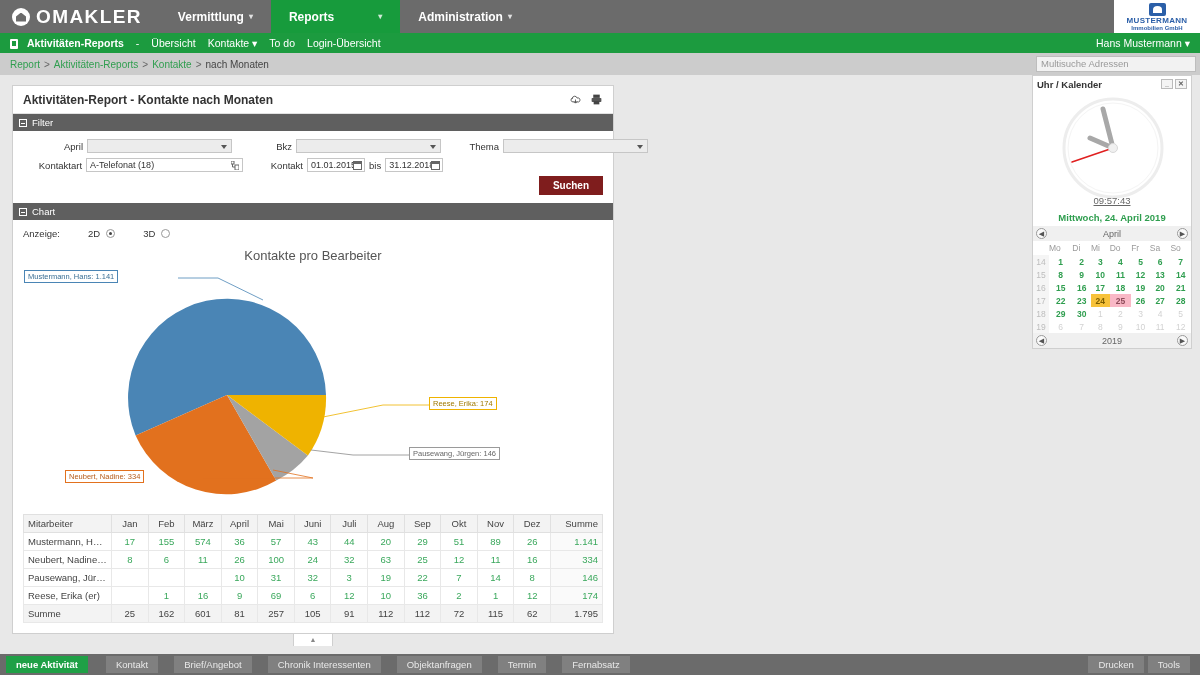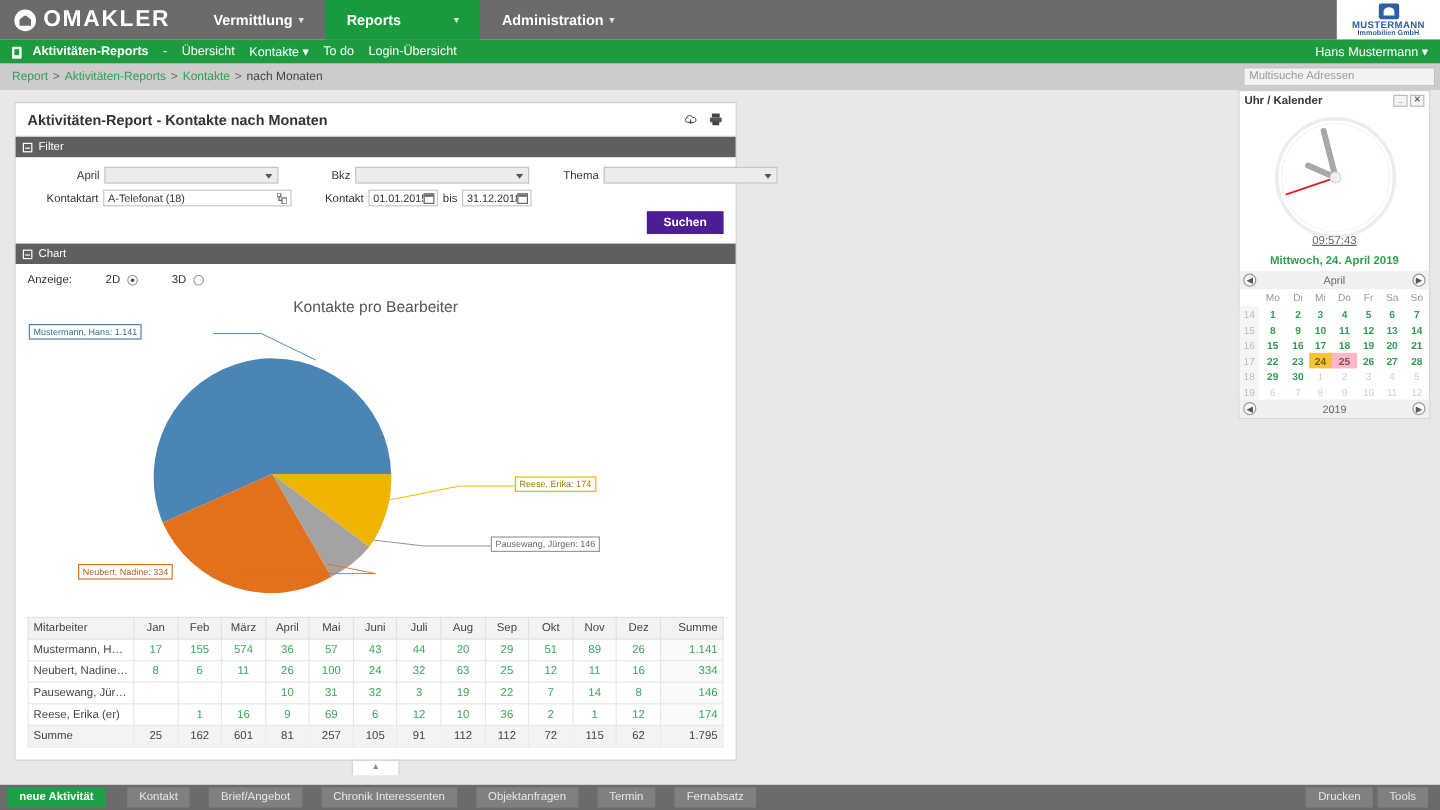--- a/index.html
+++ b/index.html
@@ -132,21 +132,21 @@
   .cal-ic{
     position:absolute; right:2px; top:2px; width:9px;height:9px;
     border:1px solid #666; background:#fff;
   }
   .cal-ic:before{content:"";position:absolute;left:0;top:0;right:0;height:2px;background:#666;}
   .pick-ic{
     position:absolute; right:3px; top:2px; width:8px; height:9px;
   }
   .btn-suchen{
     position:absolute; right:10px; bottom:8px;
-    background:#4c1d95; color:#fff; font-size:10px; font-weight:bold;
+    background:#7f1d1d; color:#fff; font-size:10px; font-weight:bold;
     padding:4px 14px; border:none; cursor:pointer;
   }
 
   
   .anzeige-row{ display:flex; align-items:center; gap:6px; font-size:9.5px; color:#333; }
   .radio{
     width:9px;height:9px;border:1px solid #999;border-radius:50%;
     display:inline-block;position:relative;background:#fff;vertical-align:-1px;
   }
   .radio.on:after{
@@ -215,21 +215,21 @@
     display:flex; align-items:center; background:#f0f0f0; height:15px; padding:0 3px;
   }
   .nav-circ{
     width:11px;height:11px;border-radius:50%;border:1px solid #999;
     display:flex;align-items:center;justify-content:center;font-size:7px;color:#555;
     cursor:pointer; background:#fafafa; flex:none;
   }
   .cal-nav-label{ flex:1; text-align:center; font-size:9px; color:#666; }
   .calgrid{ width:100%; border-collapse:collapse; font-size:8.5px; }
   .calgrid th{
-    font-weight:normal; color:#9a9a9a; padding:2px 0; text-align:center; height:13px;
+    font-weight:normal; color:#9a9a9a; padding:2px 0; text-align:left; height:13px;
   }
   .calgrid td{ text-align:center; padding:1px 0; height:13px; color:#2f9e4f; font-weight:bold; }
   .calgrid td.wk{ color:#bdbdbd; font-weight:normal; background:#f5f5f5; width:16px; }
   .calgrid td.out{ color:#d2d2d2; font-weight:normal; }
   .calgrid td.today{ background:#f7c23a; color:#7a5c00; }
   .calgrid td.sel{ background:#f9b8c6; color:#8d4a59; }
 
   
   .footer{
     position:absolute; left:0; bottom:0; width:1200px; height:21px;

